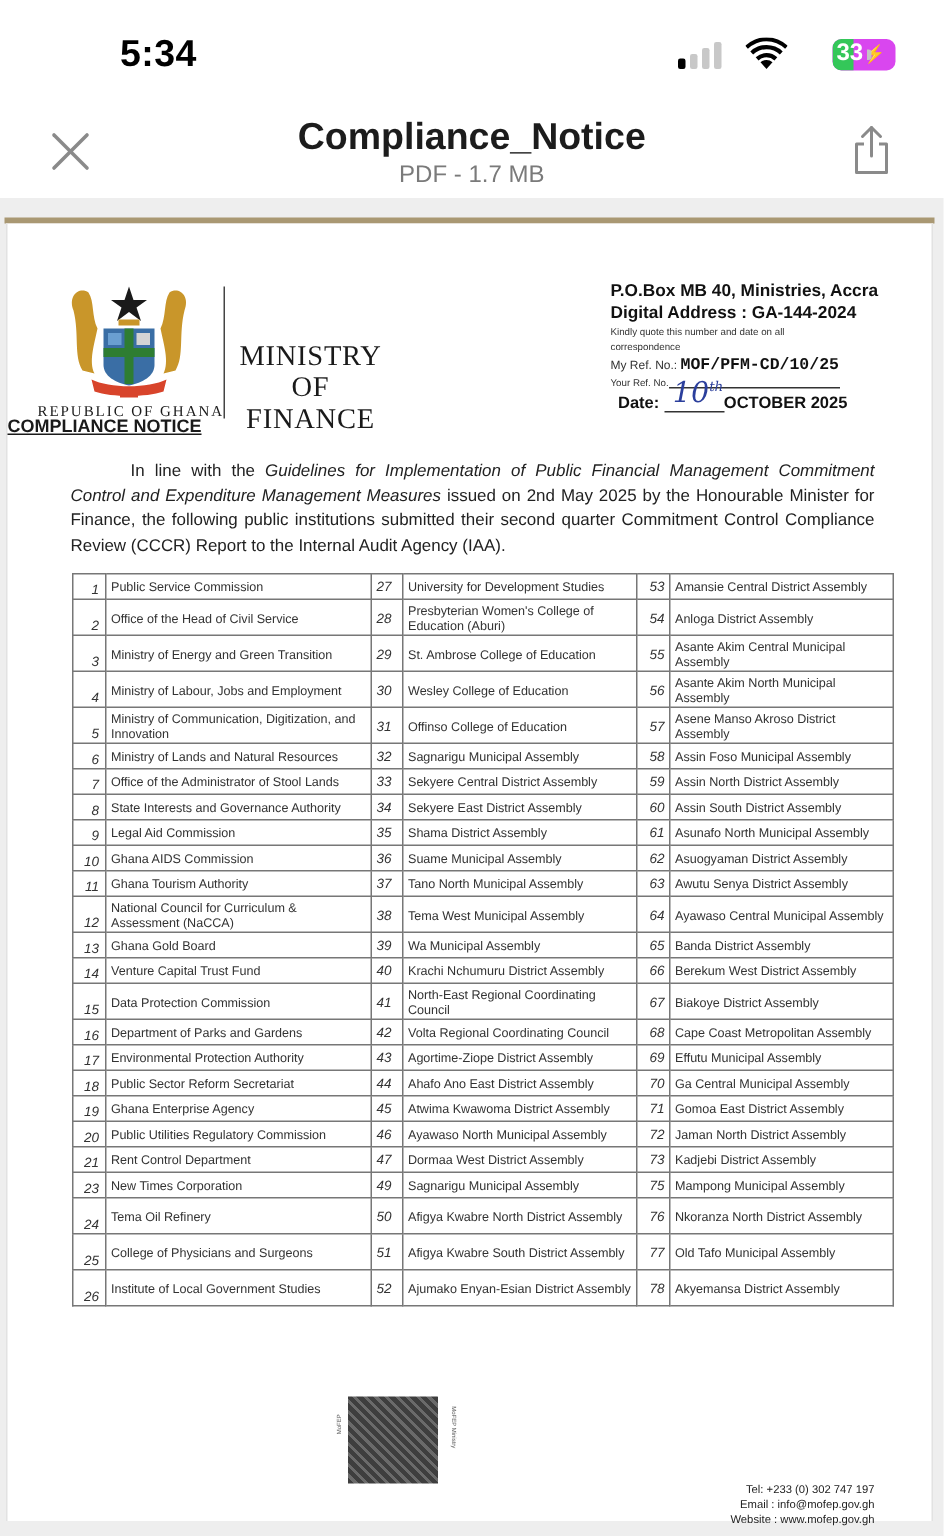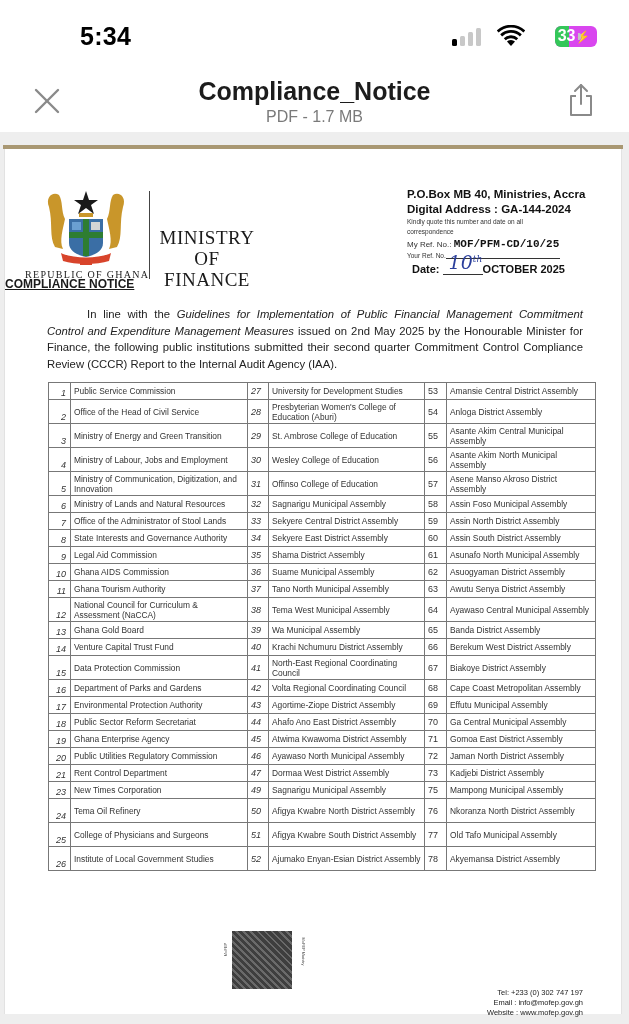--- a/index.html
+++ b/index.html
@@ -42,21 +42,21 @@
   .addr .date .sig { position: absolute; left: 6px; top: -12px; font-family: "DejaVu Serif", serif; font-style: italic; font-weight: normal; font-size: 19px; color: #2b3f9c; }
   .addr .date .sig sup { font-size: 9px; }
 
   .heading { position: absolute; left: 0; right: 0; top: 128px; text-align: left; font-size: 12px; font-weight: bold; text-decoration: underline; color: #1a1a1a; }
   .intro { position: absolute; left: 42px; width: 536px; top: 157px; font-size: 11.3px; line-height: 16.5px; color: #222; text-align: justify; text-indent: 40px; }
 
   table.list { position: absolute; left: 43px; top: 233px; width: 548px; border-collapse: collapse; font-size: 8.4px; color: #333; }
   table.list td { border: 1px solid #777; padding: 0 3px; height: 17px; vertical-align: middle; line-height: 10px; }
   table.list td.n { width: 22px; text-align: right; font-style: italic; font-size: 9px; padding-right: 4px; vertical-align: bottom; padding-bottom: 1px; }
   table.list td.n2 { width: 21px; text-align: left; font-style: italic; font-size: 9px; }
-  table.list td.n3 { width: 22px; text-align: left; font-size: 9px; margin-left: 32px; }
+  table.list td.n3 { width: 22px; text-align: right; font-style: italic; font-size: 9px; margin-left: 32px; }
   table.list td.c1 { width: 177px; }
   table.list td.c2 { width: 156px; }
   table.list tr.tall td { height: 24px; }
 
   .stamp { position: absolute; left: 227px; top: 782px; width: 60px; height: 58px; background: repeating-linear-gradient(45deg, #3e3e3e 0 3px, #6a6a6a 3px 5px); }
   .stamp-txt-l { position: absolute; left: 214px; top: 798px; font-size: 4px; color: #555; transform: rotate(-90deg); }
   .stamp-txt-r { position: absolute; left: 284px; top: 800px; font-size: 4px; color: #555; transform: rotate(90deg); }
   .contact { position: absolute; right: 38px; top: 839px; text-align: right; font-size: 7.5px; line-height: 10px; color: #222; }
 </style>
 </head>

